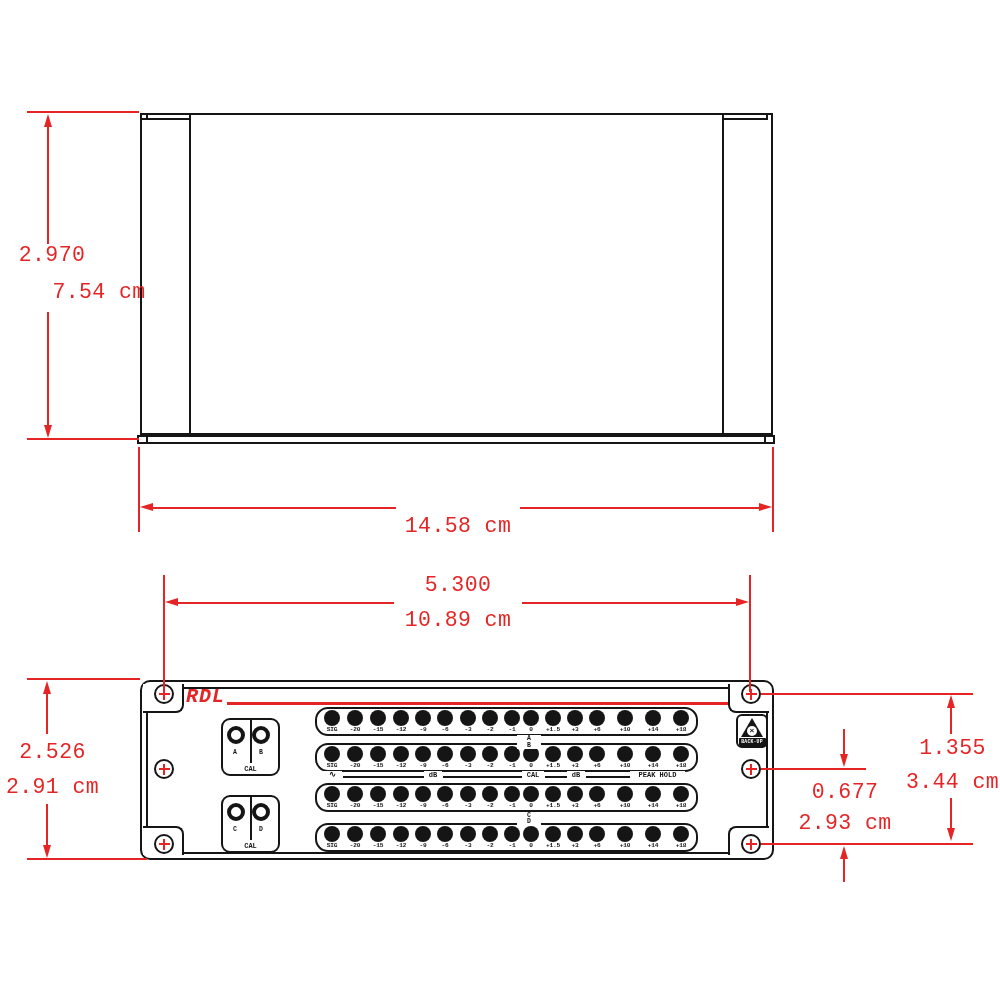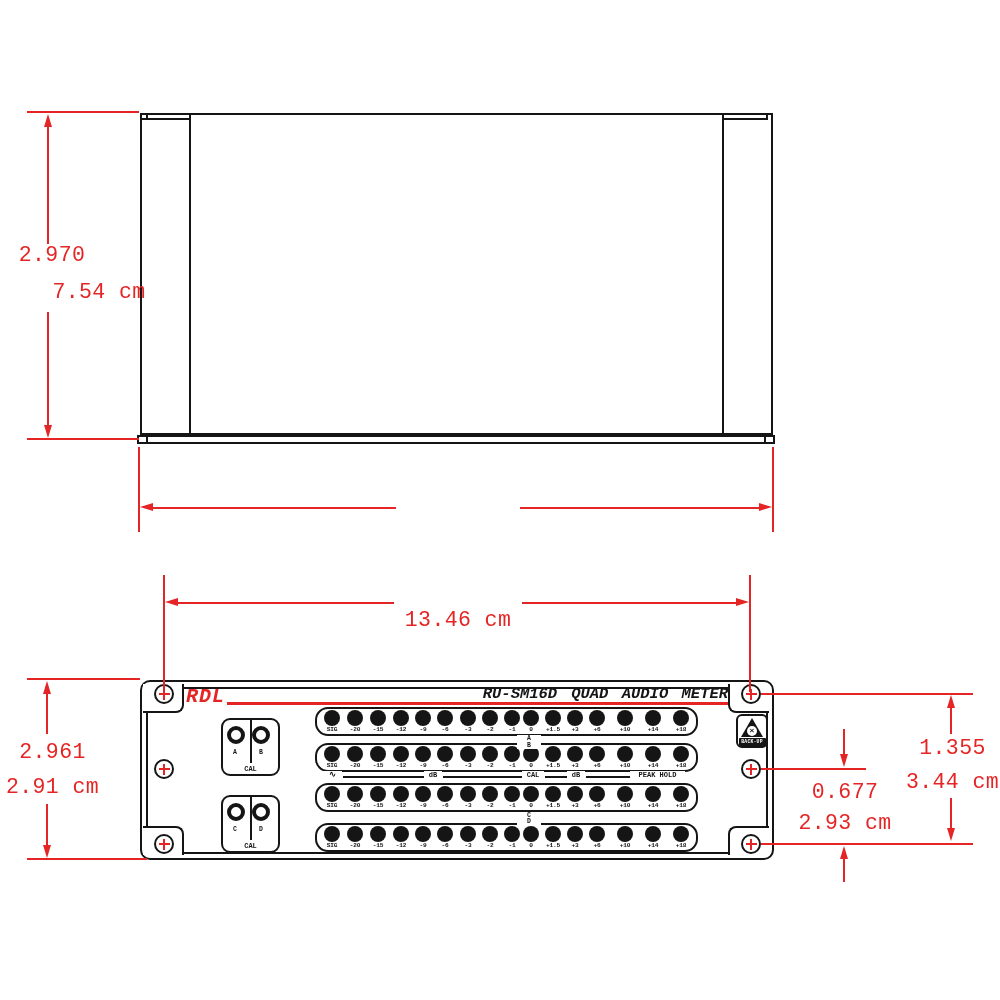--- a/index.html
+++ b/index.html
@@ -76,34 +76,32 @@
   <div class="dimtxt" style="left:15px;top:281px;width:104px;margin-left:32px;">7.54 cm</div>
   <div class="r" style="left:47px;top:312px;width:2px;height:115px;"></div>
   <div class="ah ah-down" style="left:43.5px;top:425px;"></div>
 
   <div class="r" style="left:138px;top:447px;width:2px;height:85px;"></div>
   <div class="r" style="left:772px;top:447px;width:2px;height:85px;"></div>
   <div class="ah ah-left" style="left:140px;top:503px;"></div>
   <div class="r" style="left:150px;top:507px;width:246px;height:2px;"></div>
   <div class="r" style="left:520px;top:507px;width:241px;height:2px;"></div>
   <div class="ah ah-right" style="left:759px;top:503px;"></div>
+  <div class="dimtxt" style="left:358px;top:515px;width:200px;">14.58 cm</div>
 
   <div class="box" style="left:140px;top:680px;width:634px;height:180px;border-width:2.5px;border-radius:10px;"></div>
   <div class="box" style="left:146px;top:687px;width:622px;height:167px;border-radius:8px;background:#fff;"></div>
 
   <div class="notch" style="left:143px;top:684px;width:41px;height:29px;border-right:2px solid var(--ink);border-bottom:2px solid var(--ink);border-bottom-right-radius:8px;"></div>
   <div class="notch" style="left:728px;top:684px;width:41px;height:29px;border-left:2px solid var(--ink);border-bottom:2px solid var(--ink);border-bottom-left-radius:8px;"></div>
   <div class="notch" style="left:143px;top:826px;width:41px;height:29px;border-right:2px solid var(--ink);border-top:2px solid var(--ink);border-top-right-radius:8px;"></div>
   <div class="notch" style="left:728px;top:826px;width:41px;height:29px;border-left:2px solid var(--ink);border-top:2px solid var(--ink);border-top-left-radius:8px;"></div>
 
   <div class="brand">RDL</div>
   <div class="r" style="left:227px;top:702px;width:501px;height:2.6px;"></div>
-  <div class="ptitle">
-    <span>RU-SM16D</span><span class="product">QUAD AUDIO METER</span>
-  </div>
 
   <div class="calgroup" style="left:221px;top:718px;">
     <div class="k" style="left:26.5px;top:0;width:2px;height:43px;"></div>
     <div class="jack" style="left:4px;top:6px;"></div>
     <div class="jack" style="left:29px;top:6px;"></div>
     <div class="jack-letter" style="left:-3px;top:29px;">A</div>
     <div class="jack-letter" style="left:23px;top:29px;">B</div>
     <div class="cal-label">CAL</div>
   </div>
 
@@ -282,27 +280,28 @@
   <div class="screw" style="left:741px;top:684px;"></div>
   <div class="screw" style="left:741px;top:759px;"></div>
   <div class="screw" style="left:741px;top:834px;"></div>
 
   <div class="r" style="left:163px;top:575px;width:2px;height:117px;"></div>
   <div class="r" style="left:749px;top:575px;width:2px;height:117px;"></div>
   <div class="ah ah-left" style="left:165px;top:598px;"></div>
   <div class="r" style="left:174px;top:602px;width:220px;height:2px;"></div>
   <div class="r" style="left:522px;top:602px;width:218px;height:2px;"></div>
   <div class="ah ah-right" style="left:736px;top:598px;"></div>
-  <div class="dimtxt" style="left:358px;top:609px;width:200px;">13.46 cm</div>
+  <div class="dimtxt" style="left:358px;top:574px;width:200px;">5.300</div>
+  <div class="dimtxt" style="left:358px;top:609px;width:200px;">10.89 cm</div>
 
   <div class="r" style="left:27px;top:678px;width:113px;height:2px;"></div>
   <div class="r" style="left:27px;top:858px;width:120px;height:2px;"></div>
   <div class="ah ah-up" style="left:42.5px;top:681px;"></div>
   <div class="r" style="left:46px;top:692px;width:2px;height:42px;"></div>
-  <div class="dimtxt" style="left:0px;top:741px;width:105px;">2.961</div>
+  <div class="dimtxt" style="left:0px;top:741px;width:105px;">2.526</div>
   <div class="dimtxt" style="left:0px;top:776px;width:105px;">2.91 cm</div>
   <div class="r" style="left:46px;top:804px;width:2px;height:43px;"></div>
   <div class="ah ah-down" style="left:42.5px;top:845px;"></div>
 
   <div class="r" style="left:761px;top:692.5px;width:212px;height:2px;"></div>
   <div class="r" style="left:761px;top:767.5px;width:105px;height:2px;"></div>
   <div class="r" style="left:761px;top:842.5px;width:212px;height:2px;"></div>
 
   <div class="ah ah-up" style="left:946.5px;top:695px;"></div>
   <div class="r" style="left:950px;top:706px;width:2px;height:28px;"></div>

